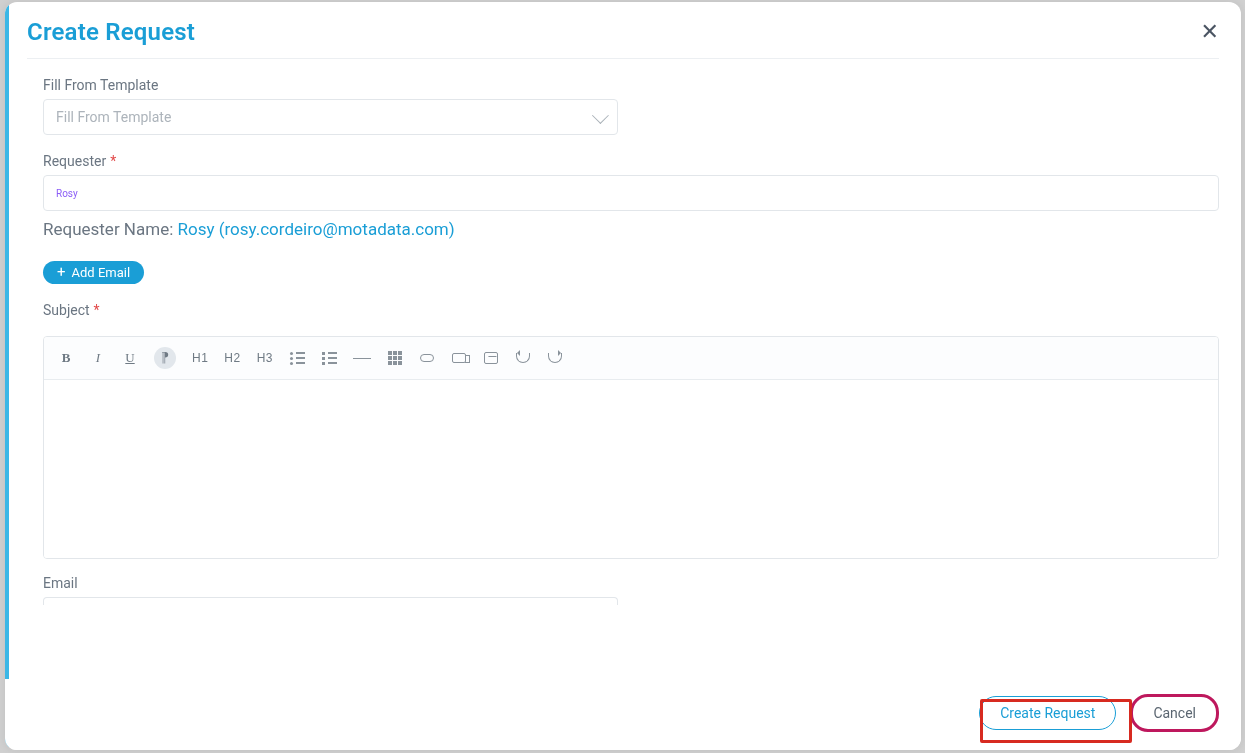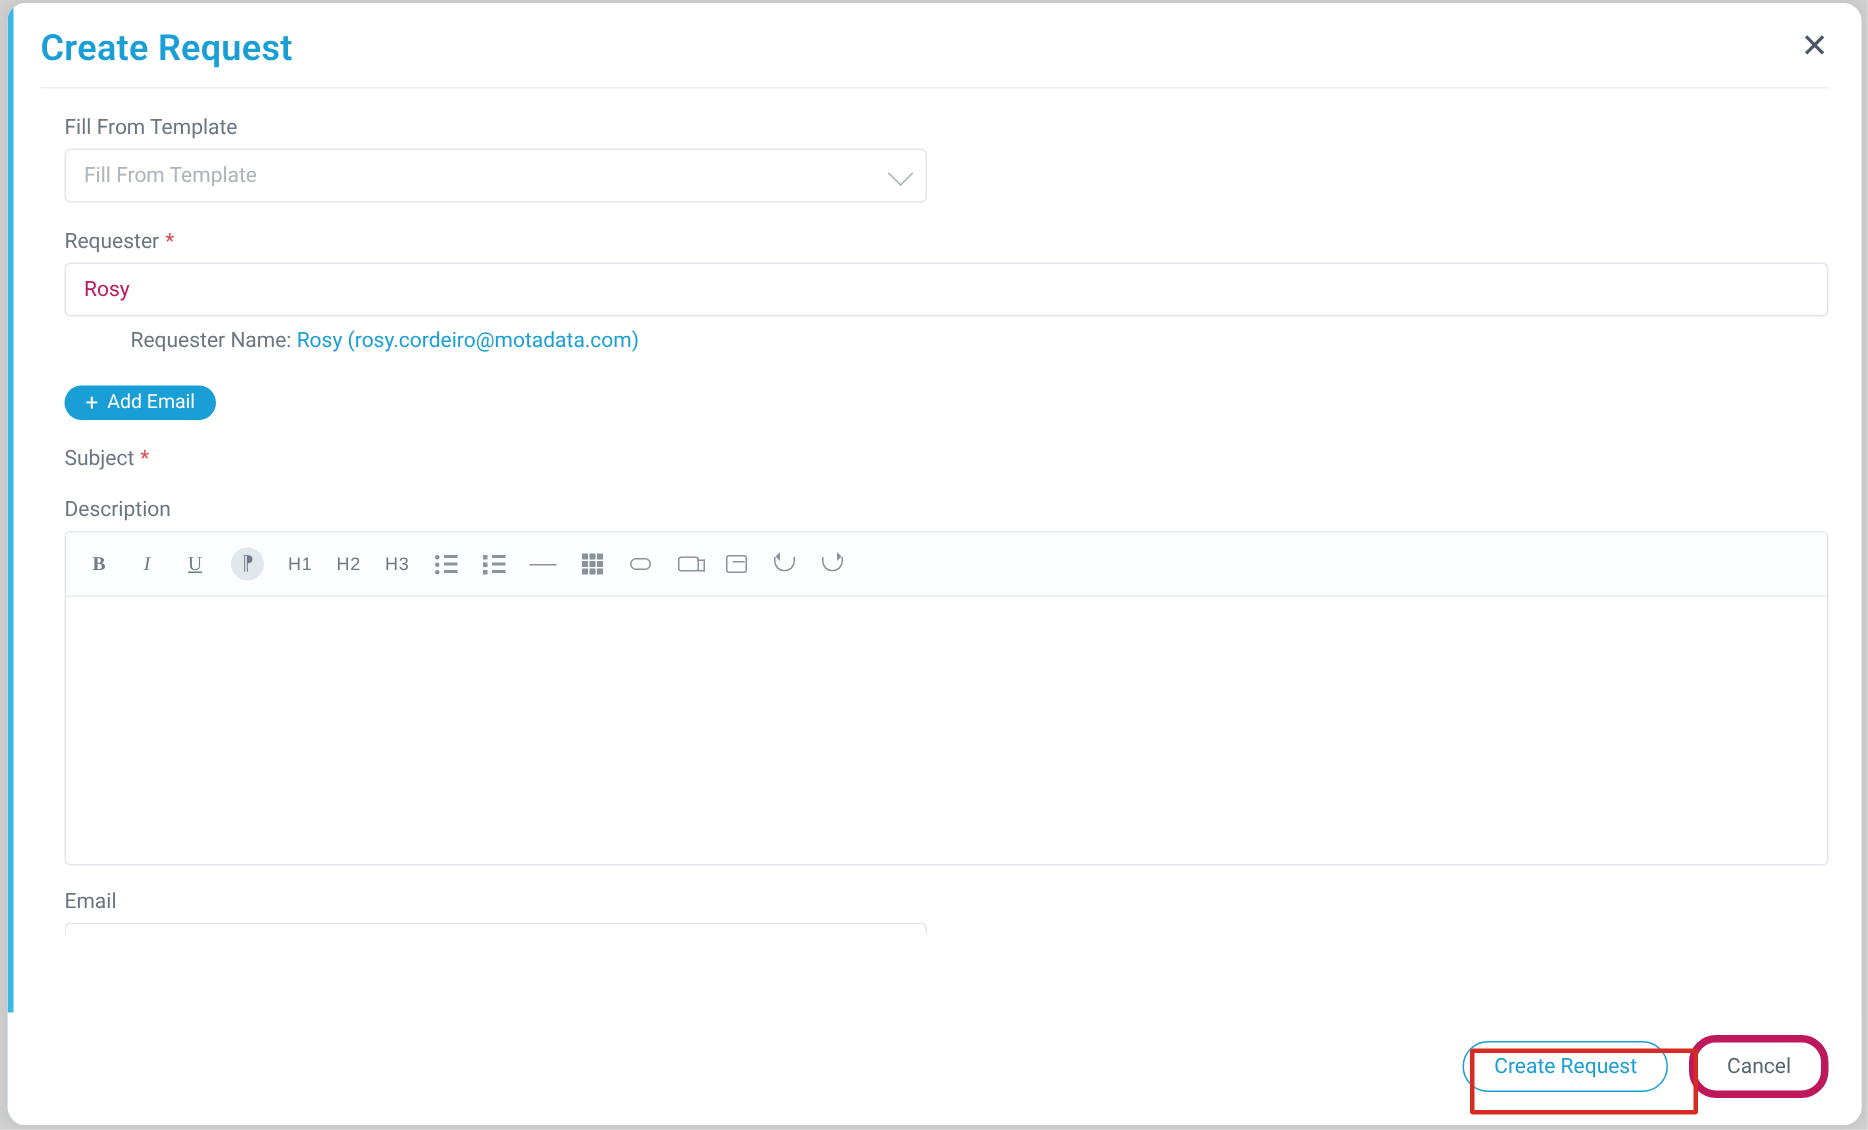--- a/index.html
+++ b/index.html
@@ -53,23 +53,23 @@
     display:flex; align-items:center; justify-content:space-between;
   }
   .select.half{ width: 575px; }
   .select .ph { color:#adb4bb; }
   .chev {
     width:12px;height:12px;
     border-right:1.5px solid #a9b1b8;border-bottom:1.5px solid #a9b1b8;
     transform: rotate(45deg) translateY(-2px);
   }
   .textinput input{
-    border:none;outline:none;width:100%;height:100%;font-size:14px;color:#be185d;background:transparent;
-  }
-  .subtle { font-size:14px; color:#6b7682; margin-top:8px;margin-left:44px;}
+    border:none;outline:none;width:100%;height:100%;font-size:10px;color:#8b5cf6;background:transparent;
+  }
+  .subtle { font-size:17px; color:#6b7682; margin-top:8px;}
   .subtle a{ color:#1a9ed6; text-decoration:none;}
   .pill-btn{
     display:inline-flex;align-items:center;gap:6px;
     background:#1a9ed6;color:#fff;border:none;border-radius:14px;
     padding:4px 14px;font-size:13px;cursor:pointer;margin-top:4px;
   }
   .plus-ic{font-size:15px;line-height:1;}
   .editor{
     border:1px solid #e2e6ea;border-radius:4px;overflow:hidden;
   }
@@ -103,21 +103,21 @@
   .paraic{font-family:Georgia,serif;font-size:14px;display:inline-block;transform:scaleX(-1);}
   .editor-area{min-height:178px;padding:10px;background:#fff;}
   .footer{
     position:absolute;left:0;right:0;bottom:0;
     background:#fff;padding:14px 22px 18px 22px;
     display:flex;justify-content:flex-end;align-items:center;gap:14px;
     border-top:1px solid rgba(0,0,0,0);
   }
   .btn{
     border-radius:18px;padding:8px 20px;font-size:14px;cursor:pointer;
-    background:#fff;border:5px solid #be185d;color:#5a6570;
+    background:#fff;border:3px solid #be185d;color:#5a6570;
   }
   .btn-primary{border:1px solid #1a9ed6;color:#1a9ed6;}
   .highlight-box{
     position:absolute; pointer-events:none;
     right:109px; bottom:7px; width:152px; height:44px;
     border:3px solid #d72a20; border-radius:2px;
   }
 </style>
 </head>
 <body>
@@ -161,21 +161,20 @@
     </div>
 
     <div class="field">
       <div class="label">
         <span>Subject</span>
           <span class="req">*</span>
       </div>
     </div>
 
     <div class="field" style="margin-bottom:16px">
-      <div class="label">Description</div>
       <div class="editor">
         <div class="toolbar">
           <span class="tb-btn" style="font-weight:700;font-family:Georgia,serif">B</span>
           <span class="tb-btn" style="font-style:italic;font-family:Georgia,serif">I</span>
           <span class="tb-btn" style="text-decoration:underline;font-family:Georgia,serif">U</span>
           <span class="tb-btn active">
               <span class="paraic">¶</span>
             </span>
           <span class="tb-btn hbtn">H1</span>
           <span class="tb-btn hbtn">H2</span>

